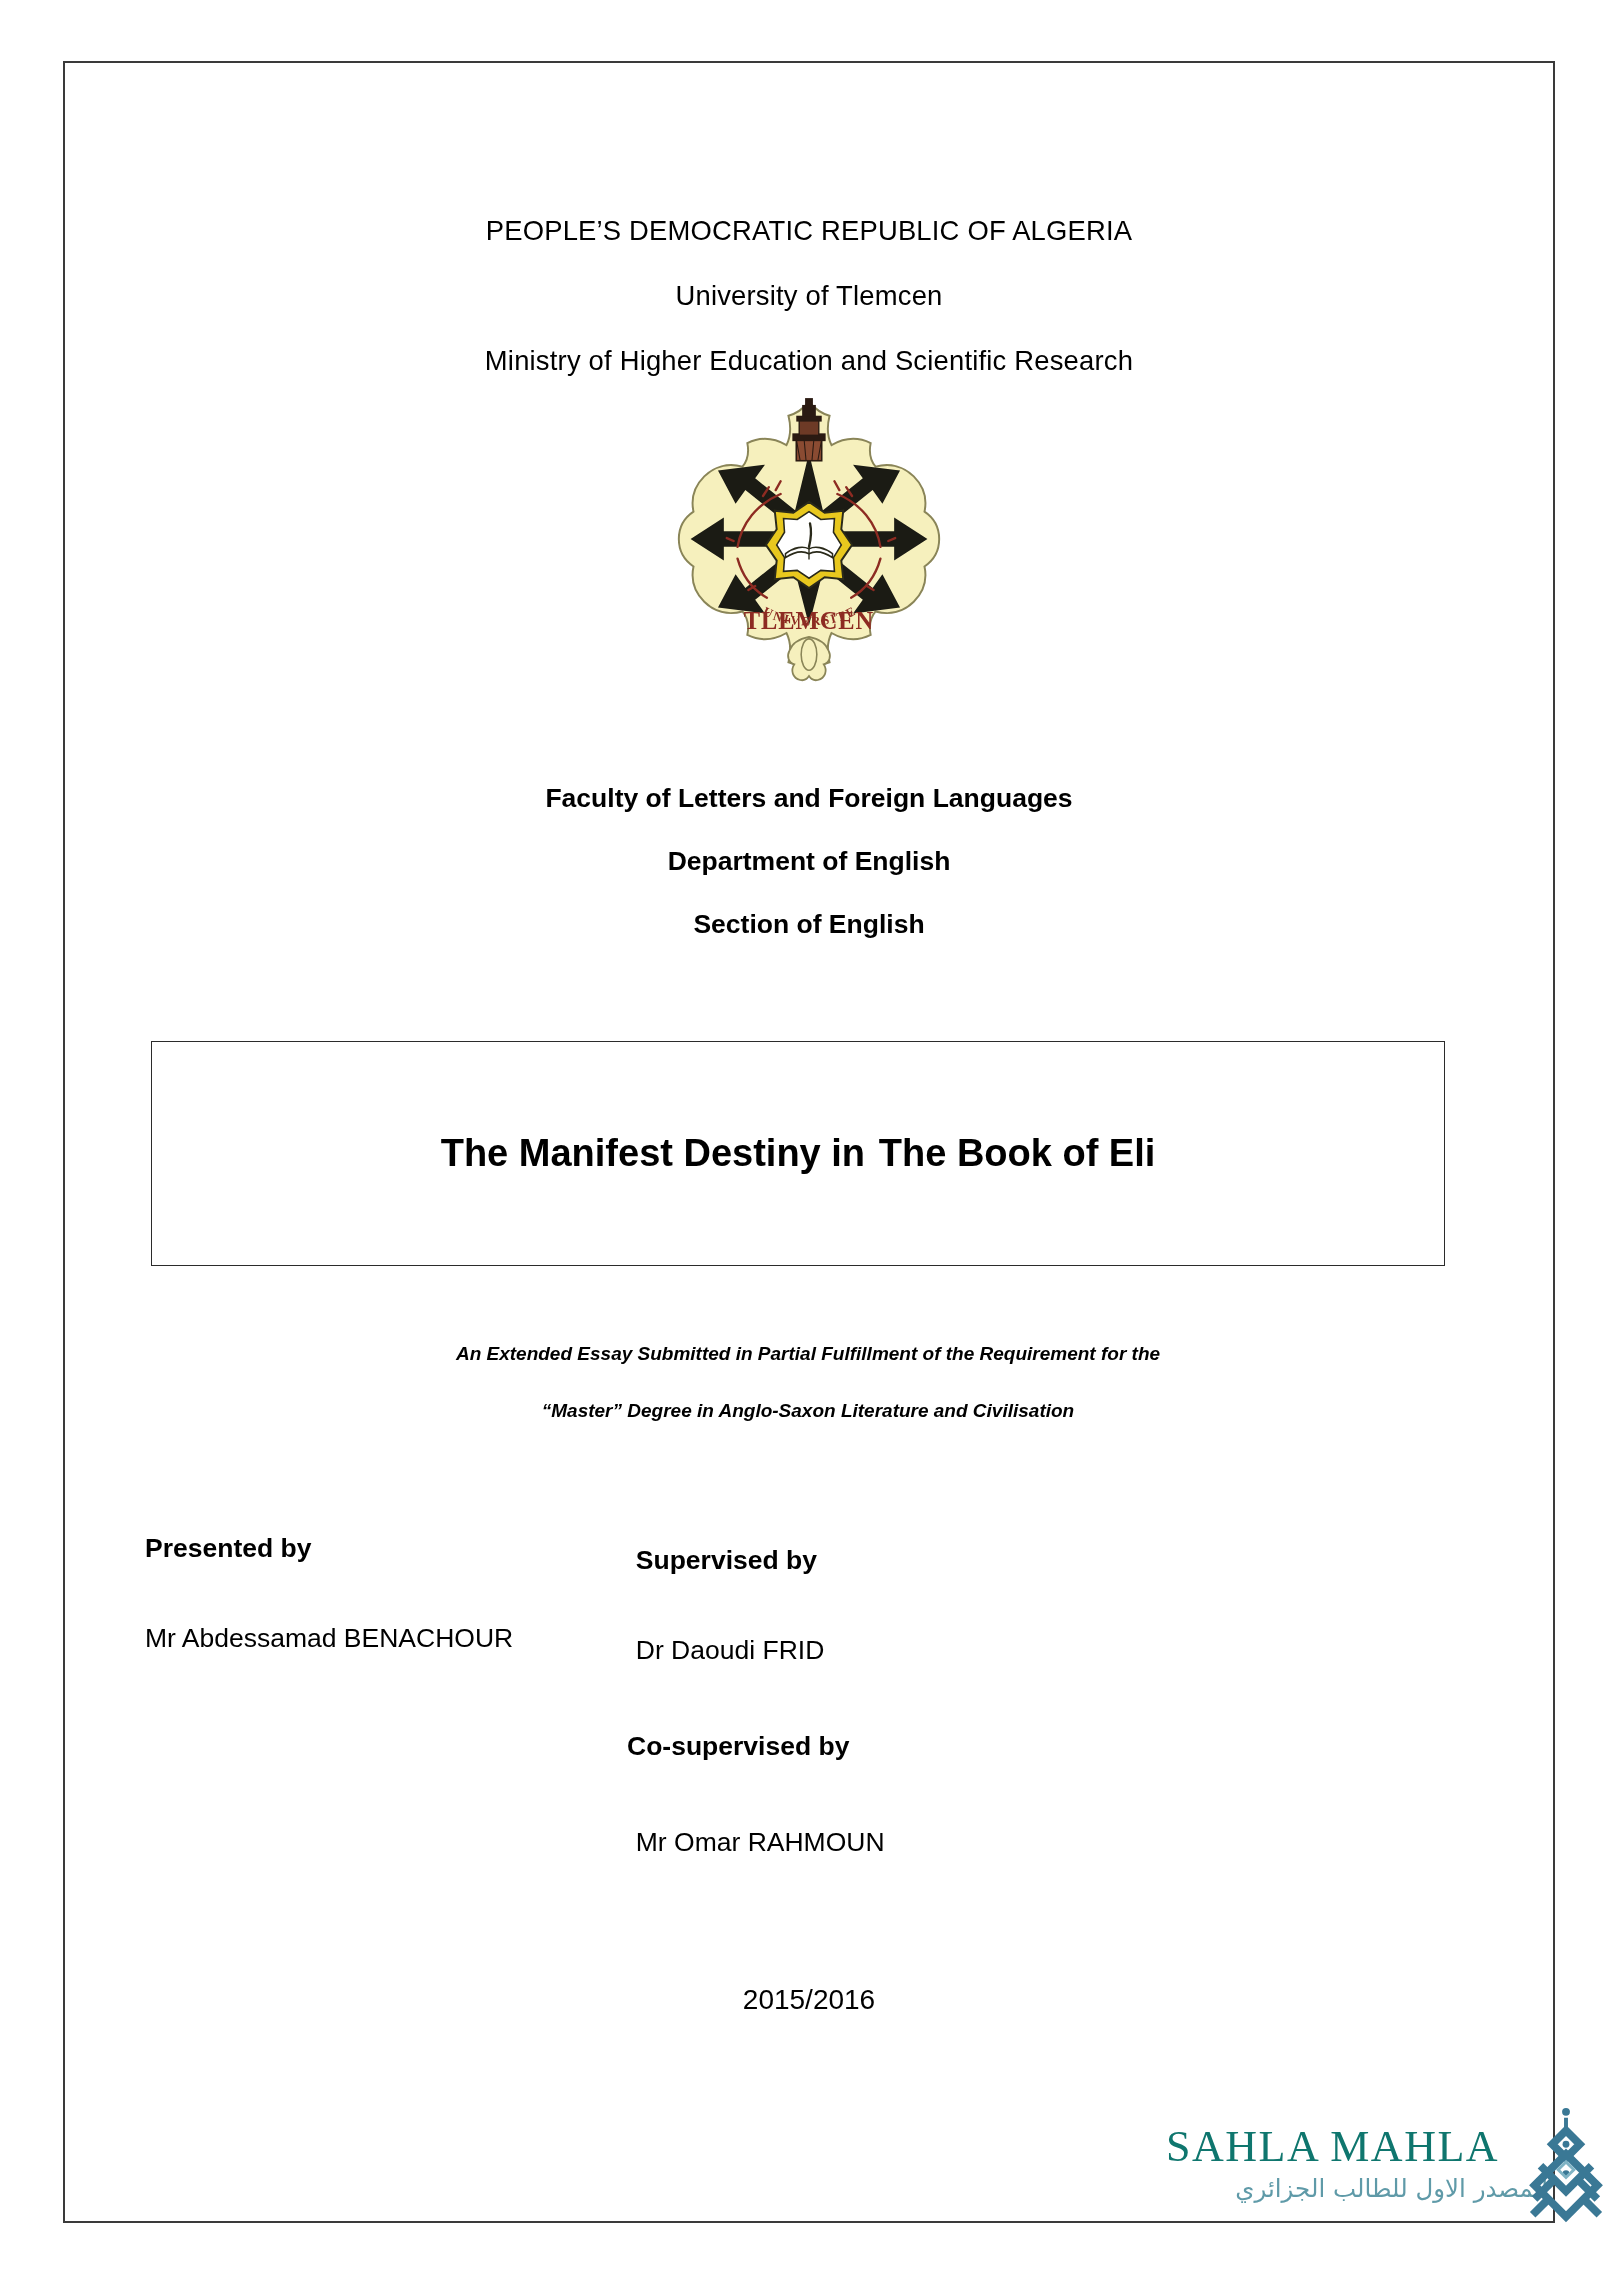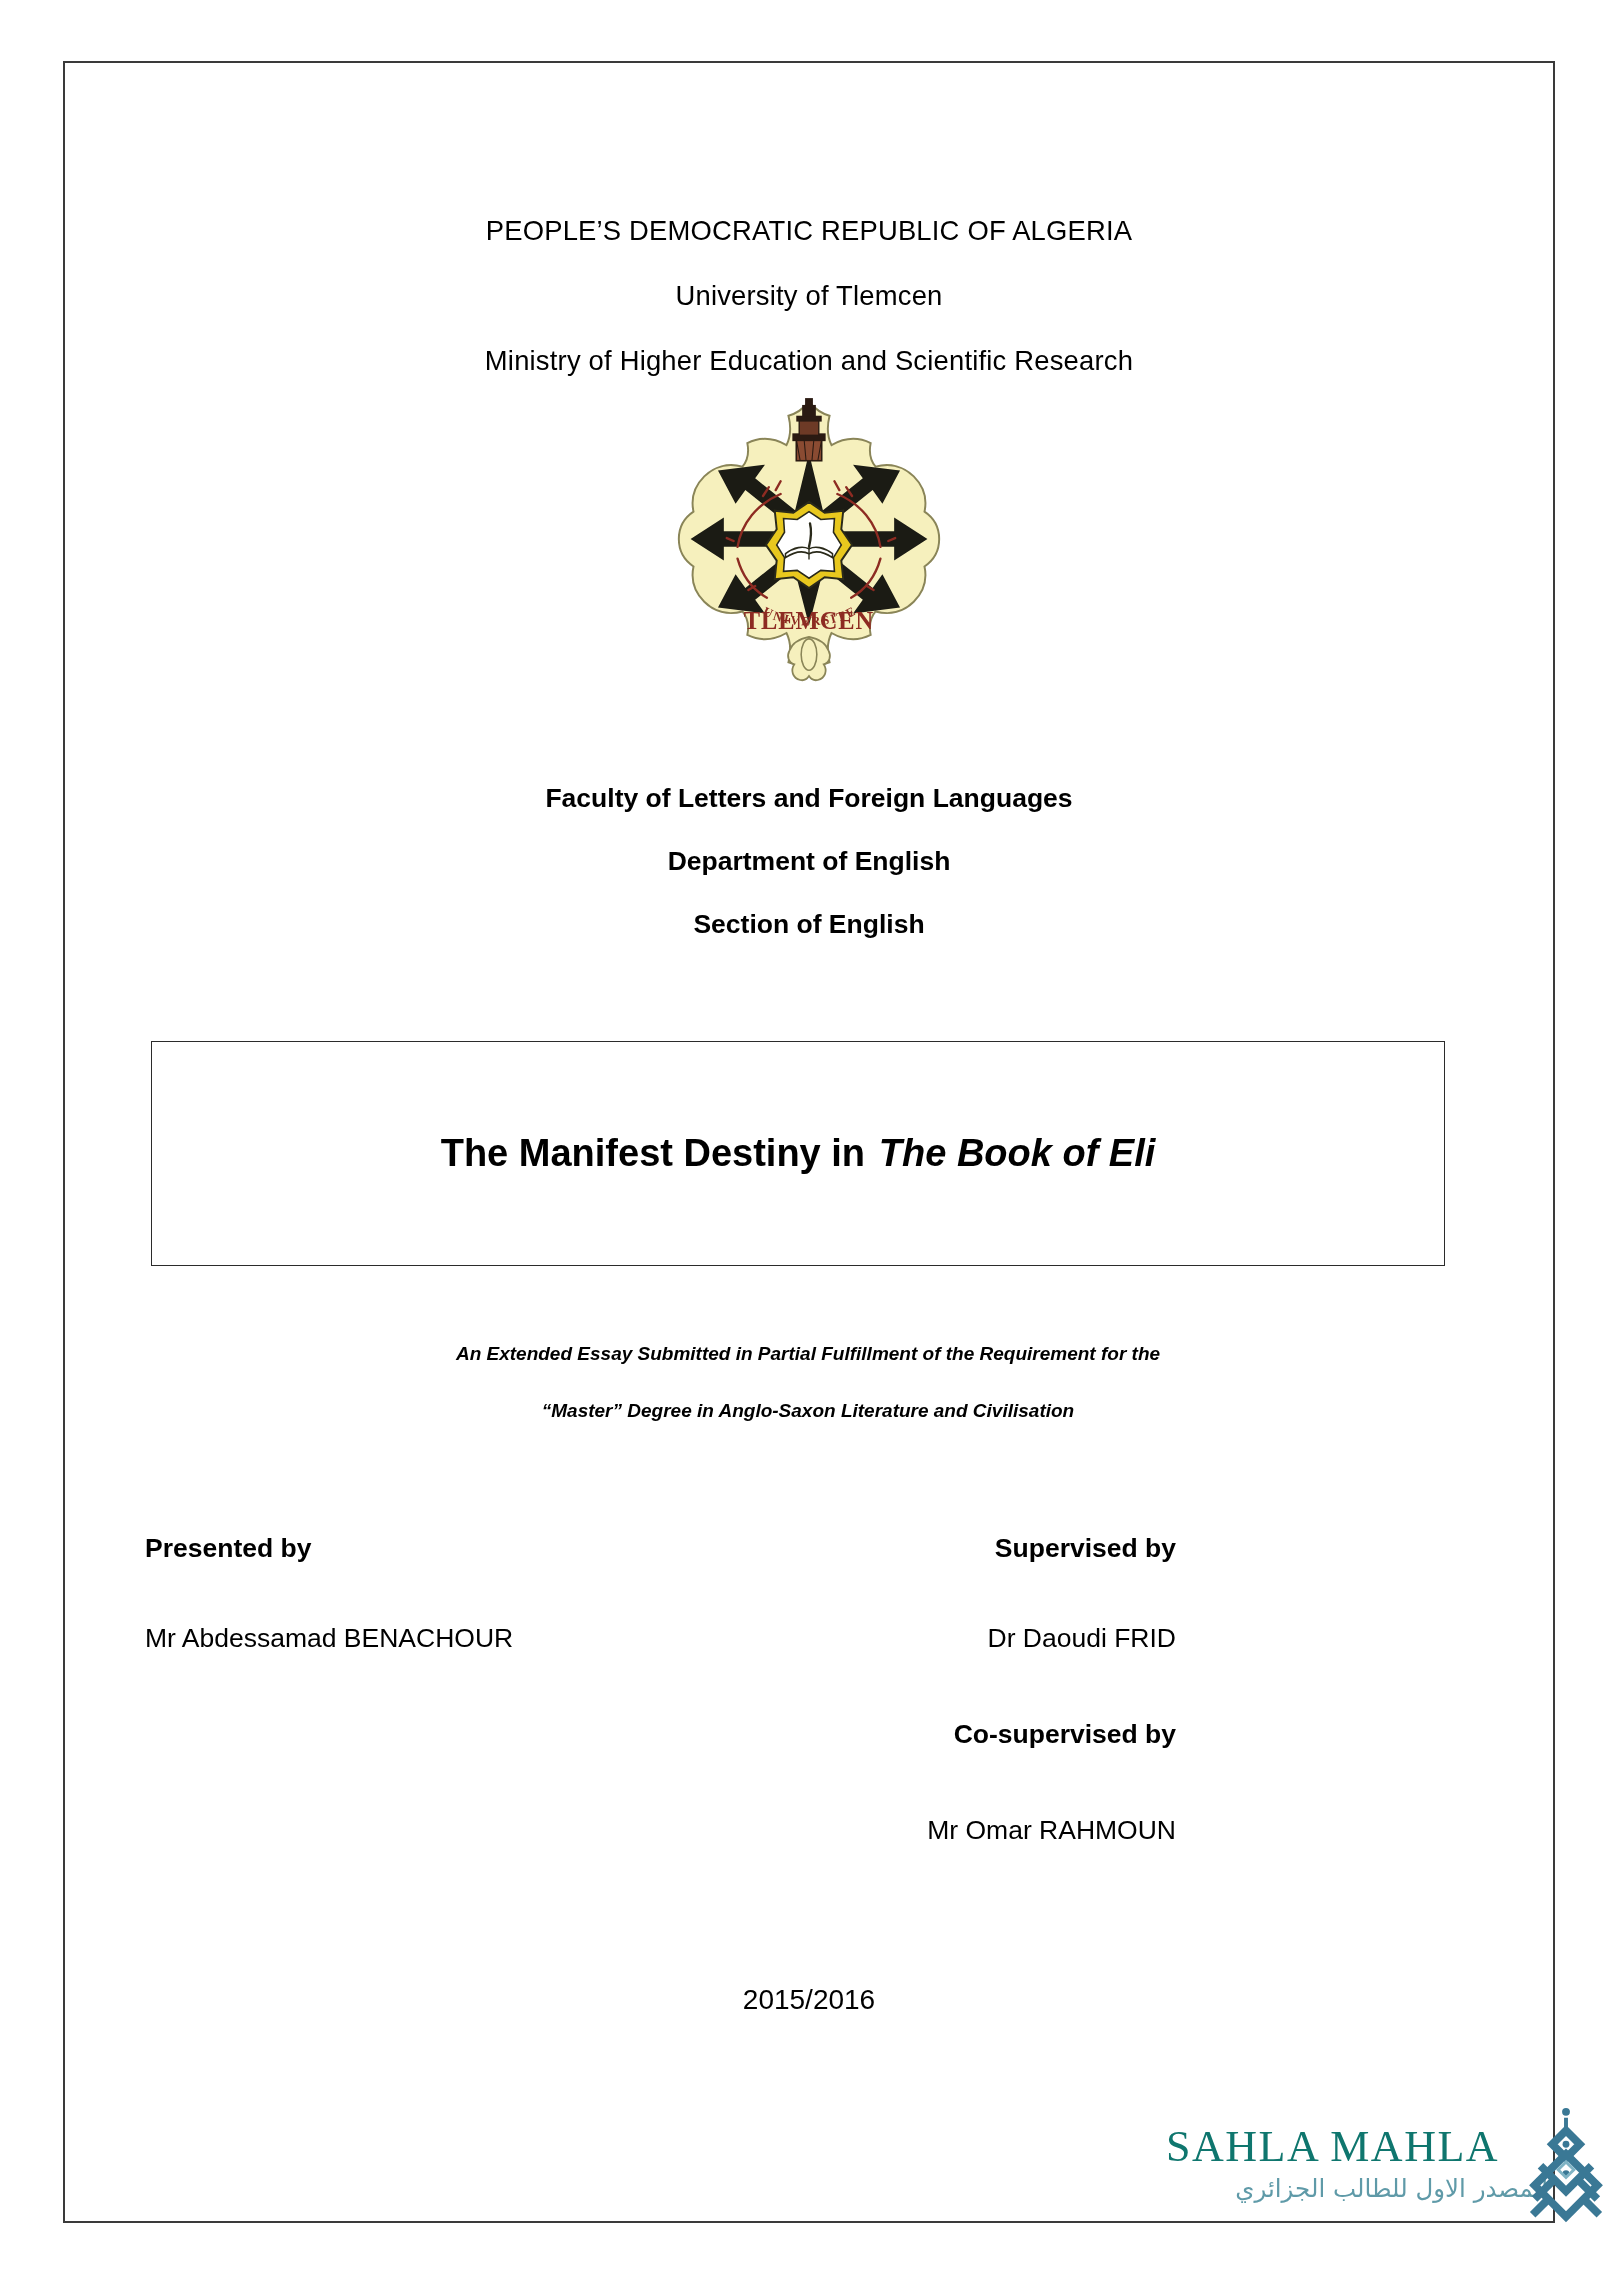--- a/index.html
+++ b/index.html
@@ -93,21 +93,20 @@
     align-items: center;
     justify-content: center;
     background: #ffffff;
   }
   #title-text {
     font-size: 38px;
     font-weight: bold;
     white-space: nowrap;
   }
   #title-text .work-title {
-    font-style: italic;
     font-weight: bold;
     margin-left: 13.7px;
   }
 
   
   #subtitle {
     position: absolute;
     left: 59px;
     top: 1264px;
     width: 1372px;
@@ -121,21 +120,21 @@
   
   #credits {
     position: absolute;
     left: 0;
     top: 1470px;
     width: 100%;
     height: 314px;
   }
   .credit-col { position: absolute; }
   #col-presented { left: 67px; top: 0; width: 549px; margin-left: 15px; }
-  #col-supervised { left: 564px; top: 0; width: 549px; text-align: right; }
+  #col-supervised { left: 564px; top: 12px; width: 549px; }
 
   .credit-heading {
     font-weight: bold;
     font-size: 26.5px;
     line-height: 35px;
   }
   .credit-name {
     font-size: 26.5px;
     line-height: 35px;
   }

